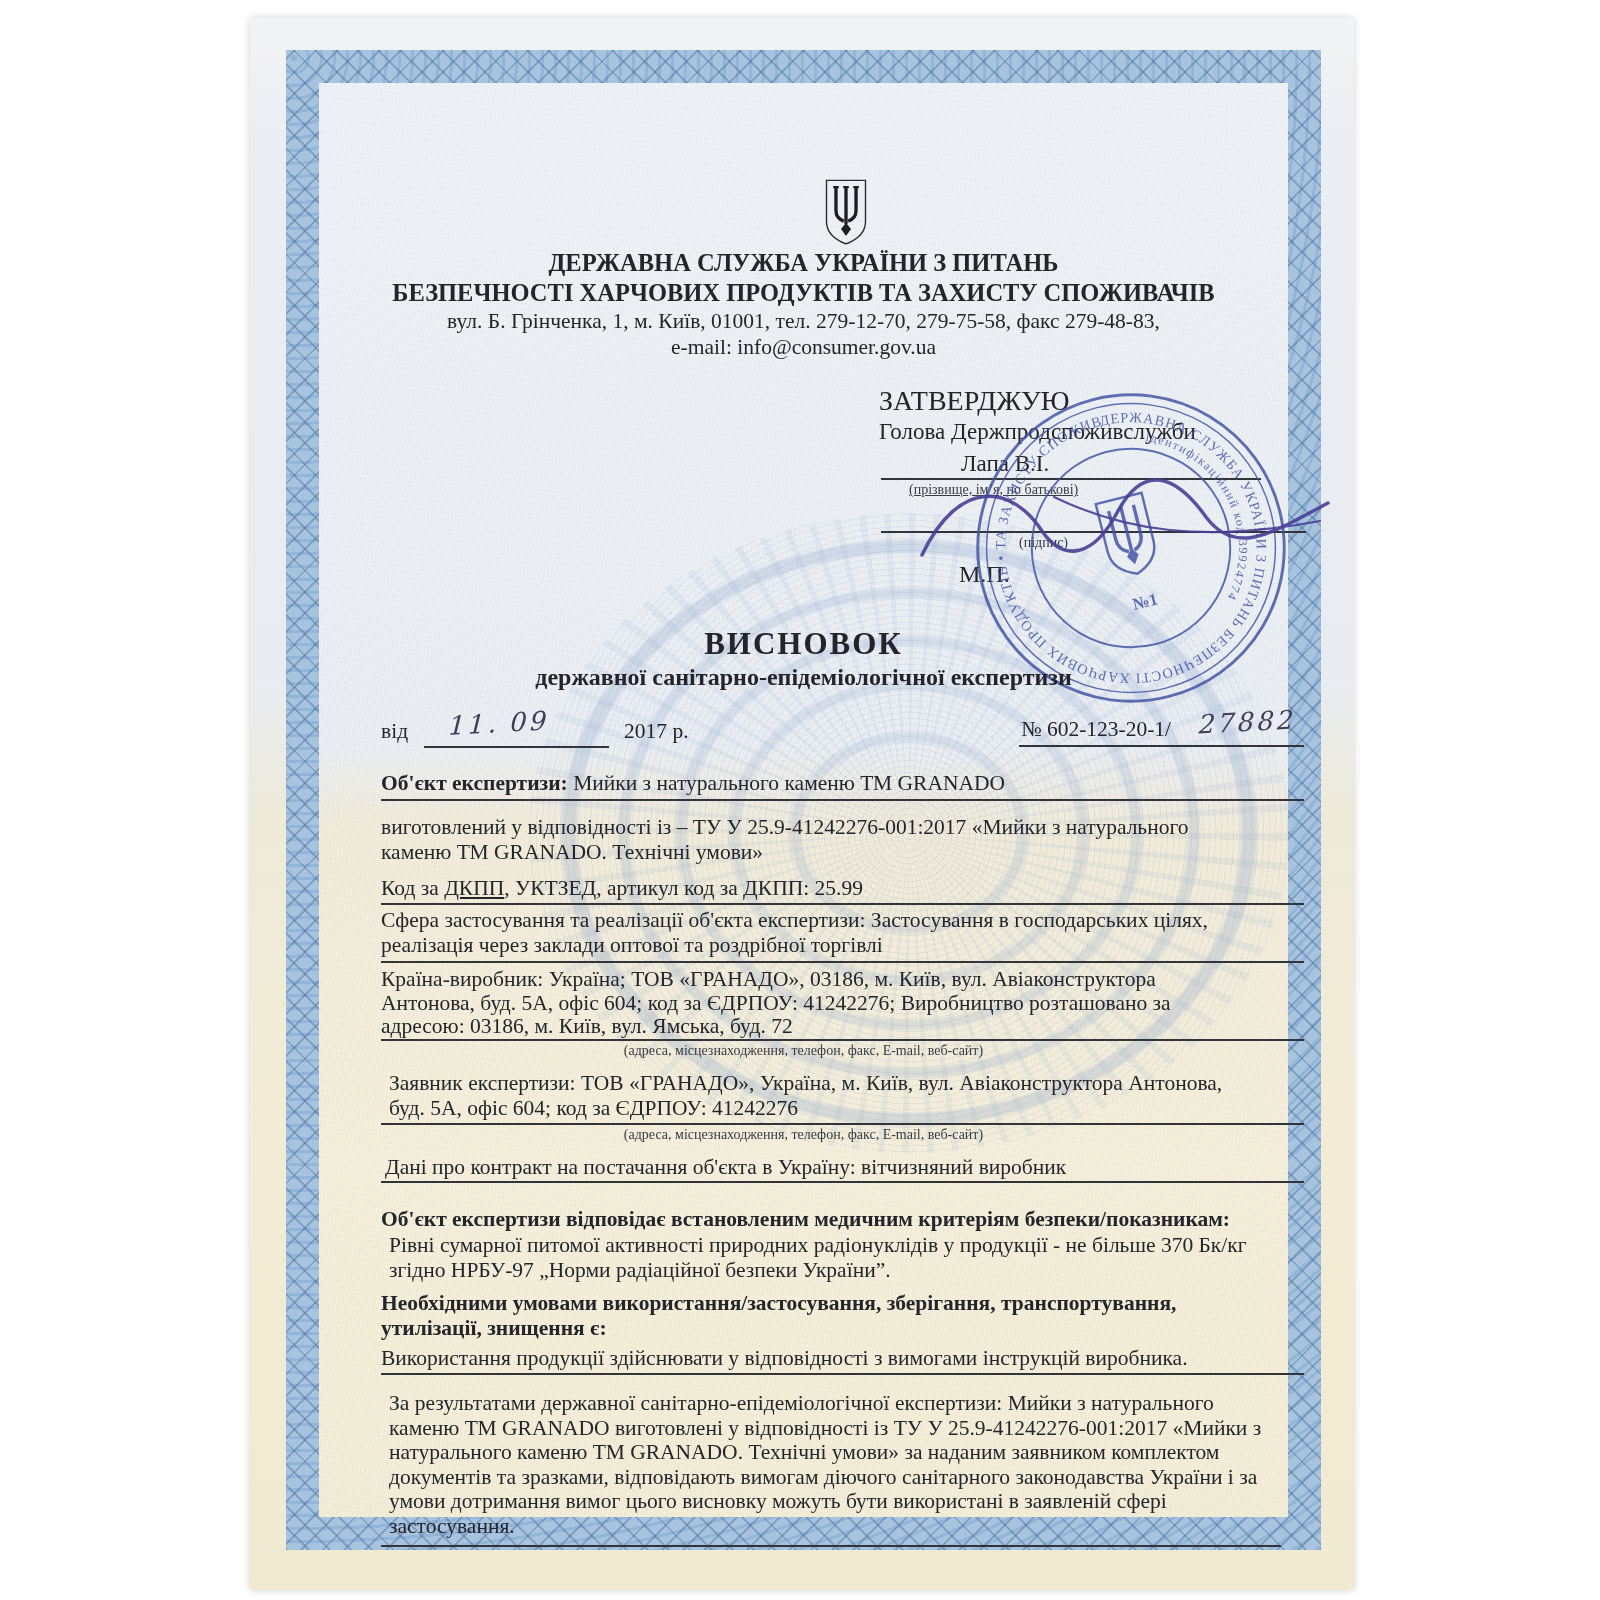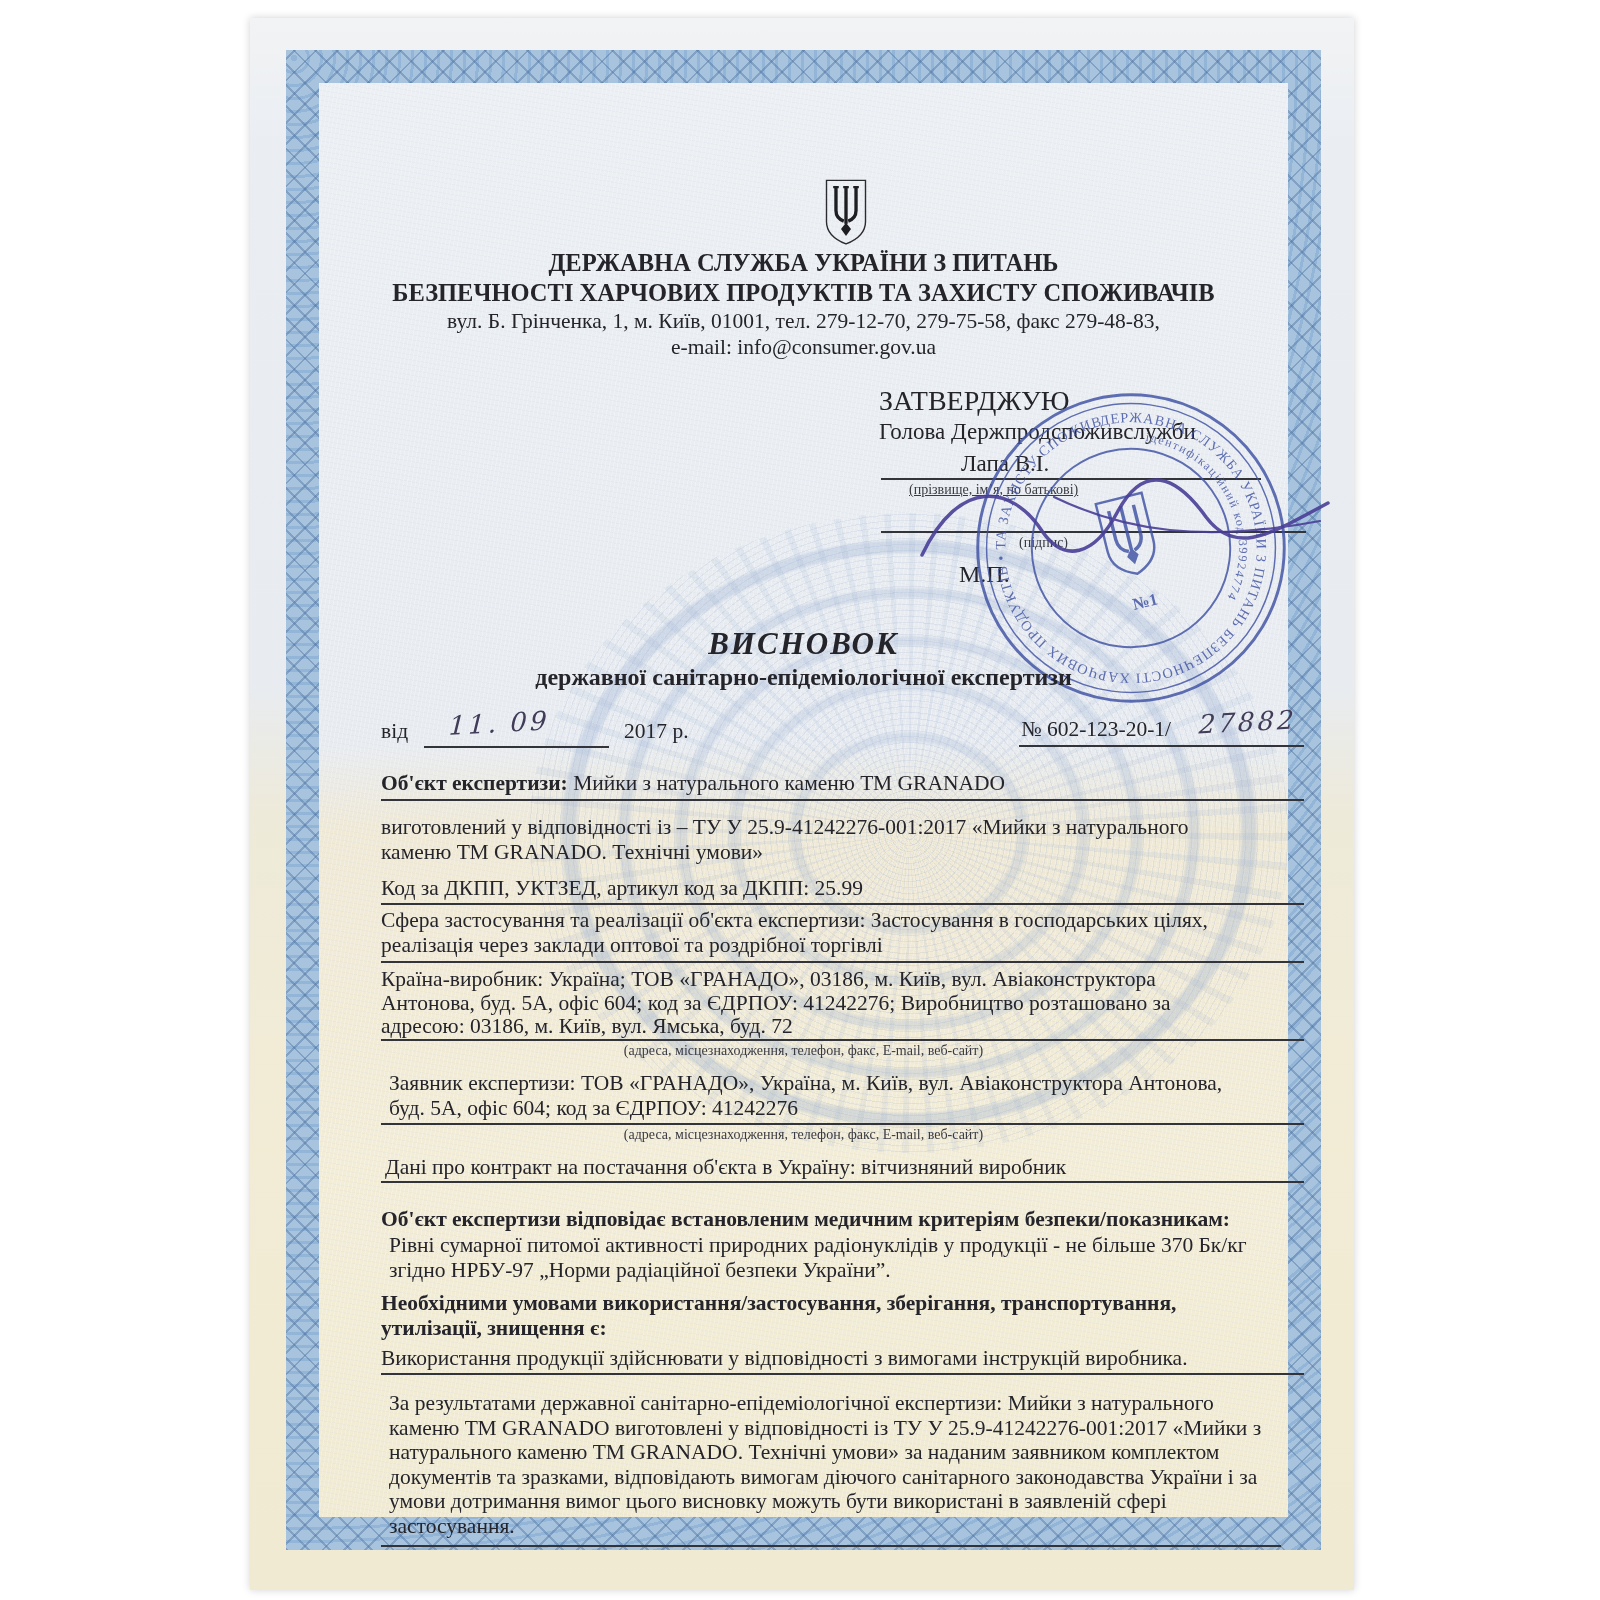--- a/index.html
+++ b/index.html
@@ -100,21 +100,21 @@
             <path d="M170,170 l6,8 l-6,9 l-6,-9 z" fill="#3f51a3"></path>
             <text x="158" y="232" font-size="17" font-weight="bold" fill="#3f51a3" font-family="Liberation Serif, serif">№1</text>
           </g>
         </svg>
 
         <svg class="sig" viewBox="0 0 440 190">
           <path d="M18,120 C55,42 108,50 138,96 C160,128 190,122 214,76 C240,28 272,40 302,82 C332,122 368,98 424,68" fill="none" stroke="#4a3f97" stroke-width="3.5" stroke-linecap="round"></path>
           <path d="M150,62 C220,96 300,108 416,86" fill="none" stroke="#4a3f97" stroke-width="2.2" stroke-linecap="round"></path>
         </svg>
 
-        <div class="t c b" style="top:543px;font-size:31px;letter-spacing:2px;font-style:italic;">ВИСНОВОК</div>
+        <div class="t c b" style="top:543px;font-size:31px;letter-spacing:2px;">ВИСНОВОК</div>
         <div class="t c b" style="top:581px;font-size:24px;">державної санітарно-епідеміологічної експертизи</div>
 
         <div class="t body-text" style="left:62px;top:636px;">від</div>
         <div class="hr" style="left:105px;top:663px;width:185px;"></div>
         <div class="t hand" style="left:130px;top:625px;font-size:26px;">11. 09</div>
         <div class="t body-text" style="left:305px;top:636px;">2017 р.</div>
         <div class="t body-text" style="left:702px;top:634px;">№ 602-123-20-1/</div>
         <div class="t hand" style="left:880px;top:624px;font-size:26px;">27882</div>
         <div class="hr" style="left:700px;top:662px;width:285px;"></div>
 
@@ -122,21 +122,21 @@
           <span class="b">Об'єкт експертизи:</span><span> Мийки з натурального каменю ТМ GRANADO</span>
         </div>
         <div class="hr" style="left:62px;top:716px;width:923px;"></div>
 
         <div class="t body-text lines" style="left:62px;top:732px;">
             <div>виготовлений у відповідності із  –  ТУ У 25.9-41242276-001:2017 «Мийки з натурального</div>
             <div>каменю ТМ GRANADO. Технічні умови»</div>
           </div>
 
         <div class="t body-text" style="left:62px;top:793px;">
-          <span>Код за </span><span style="">ДКПП</span><span>, УКТЗЕД, артикул  код за ДКПП: 25.99</span>
+          <span>Код за </span><span style="text-decoration:underline;">ДКПП</span><span>, УКТЗЕД, артикул  код за ДКПП: 25.99</span>
         </div>
         <div class="hr" style="left:62px;top:820px;width:923px;"></div>
 
         <div class="t body-text lines" style="left:62px;top:825px;">
             <div>Сфера застосування та реалізації об'єкта експертизи:  Застосування в господарських цілях,</div>
             <div>реалізація через заклади оптової та роздрібної торгівлі</div>
           </div>
         <div class="hr" style="left:62px;top:878px;width:923px;"></div>
 
         <div class="t body-text lines" style="left:62px;top:885px;line-height:23.5px;">

